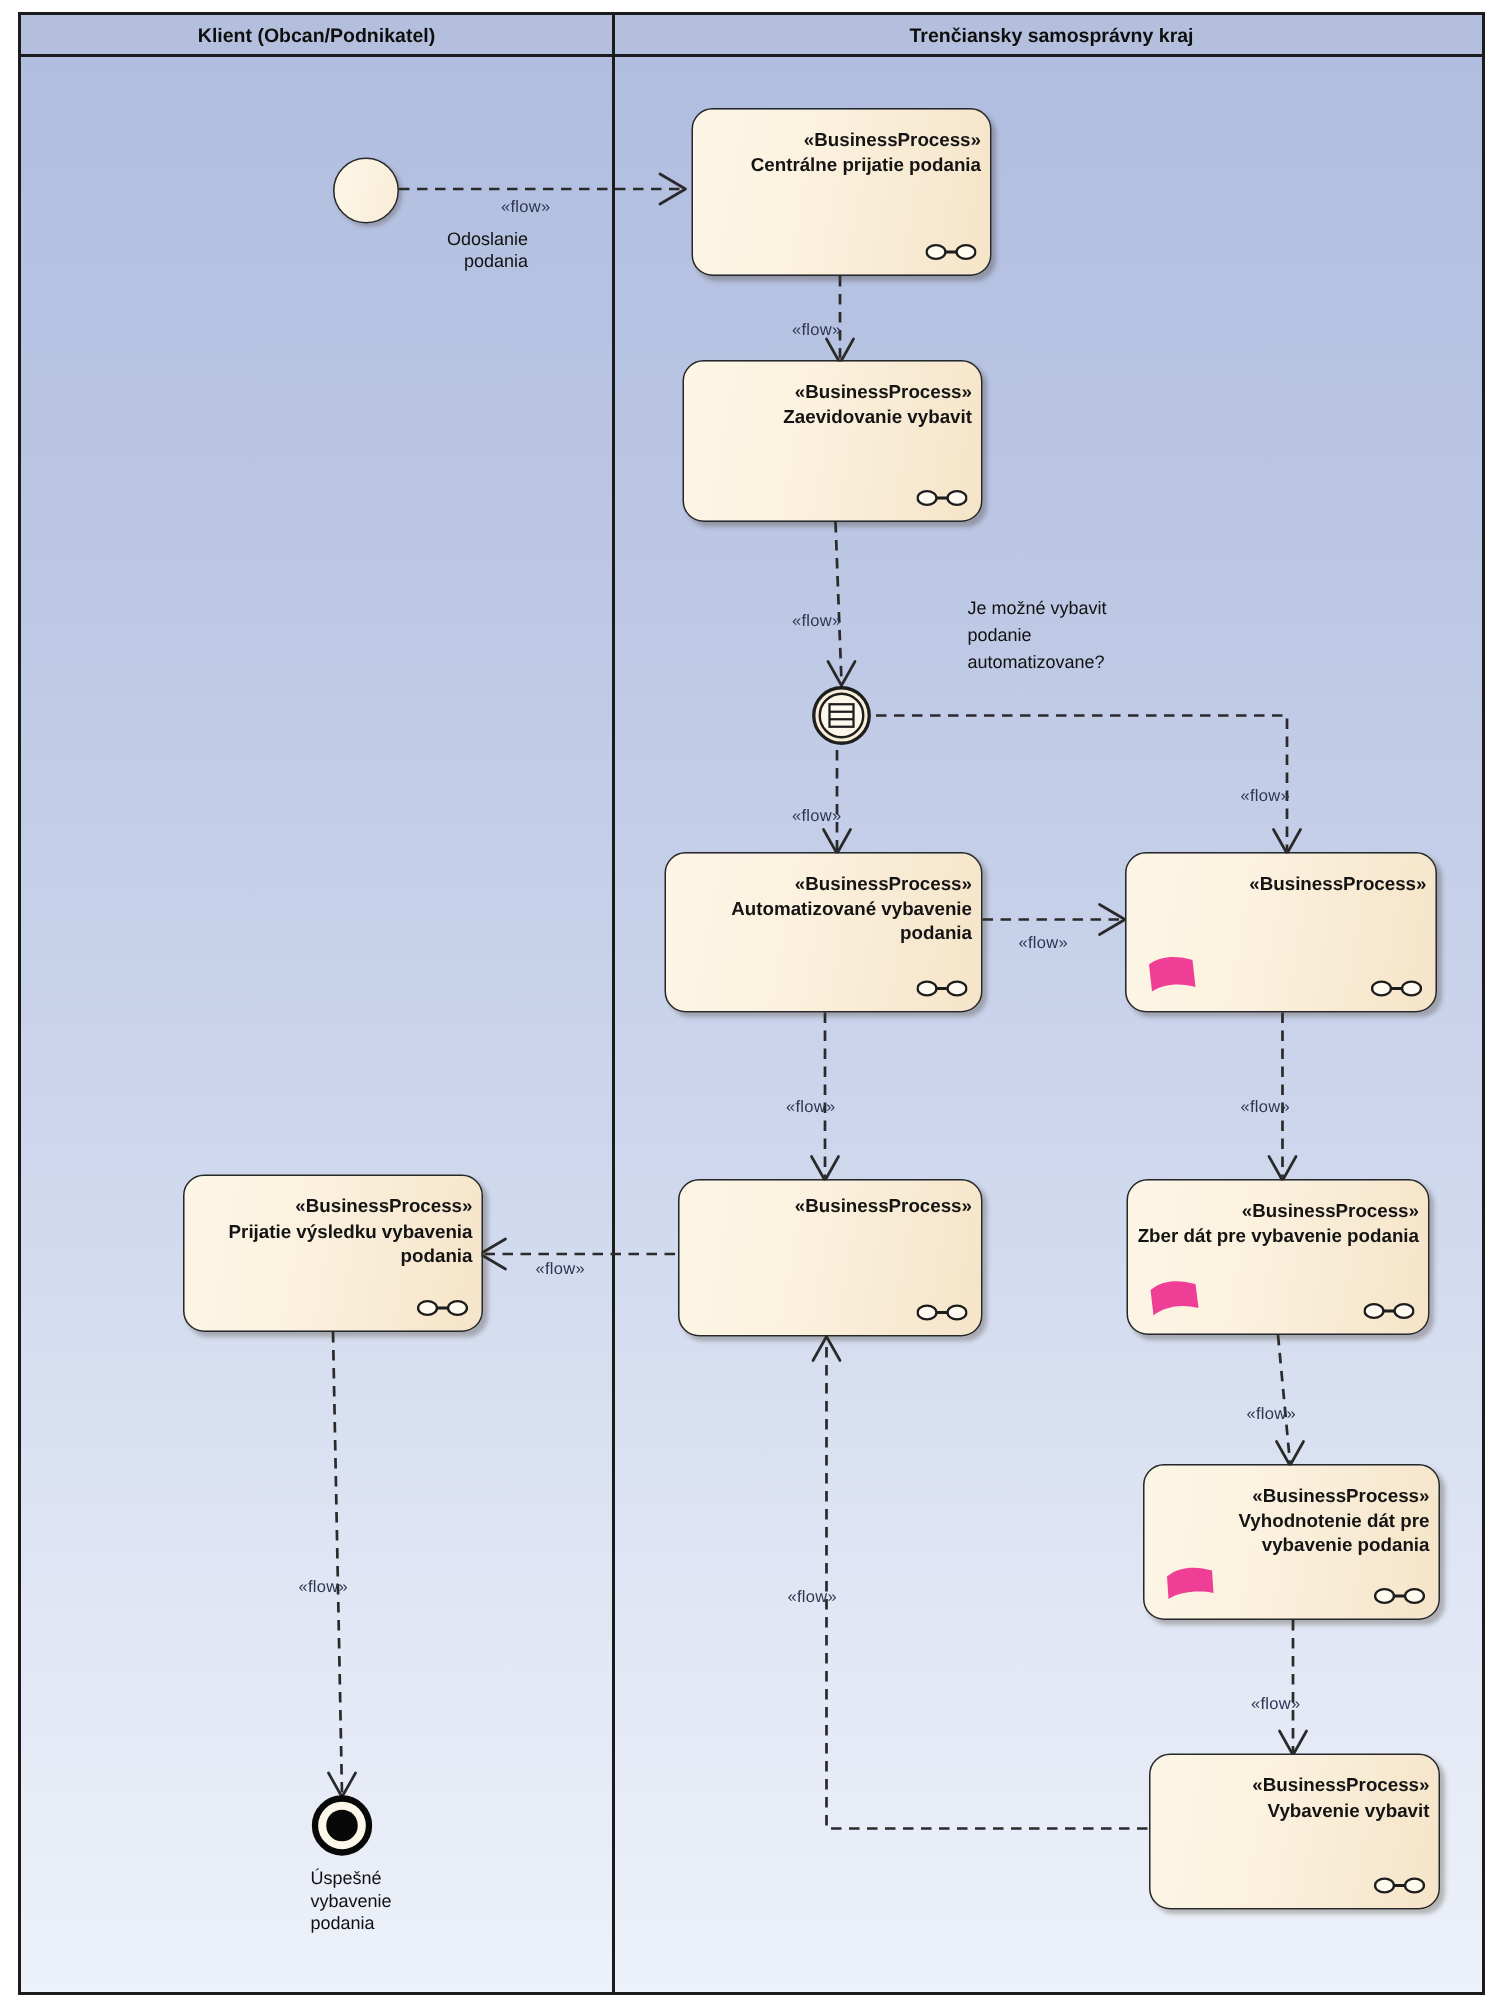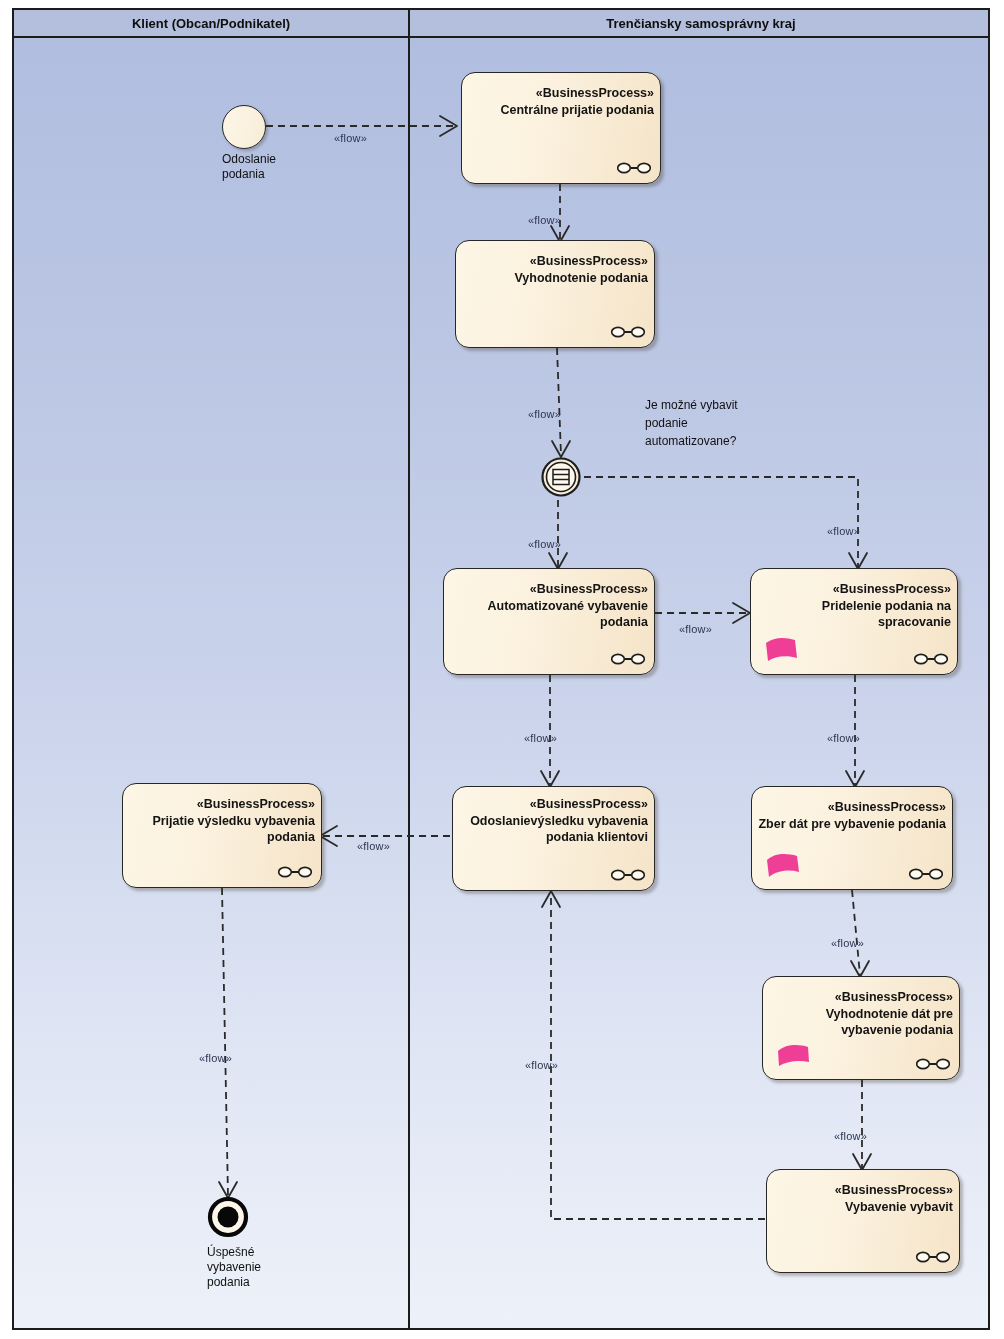--- a/index.html
+++ b/index.html
@@ -166,21 +166,21 @@
   <div class="flowlabel" style="left:679px;top:623px;">«flow»</div>
   <div class="flowlabel" style="left:524px;top:732px;">«flow»</div>
   <div class="flowlabel" style="left:827px;top:732px;">«flow»</div>
   <div class="flowlabel" style="left:831px;top:937px;">«flow»</div>
   <div class="flowlabel" style="left:834px;top:1130px;">«flow»</div>
   <div class="flowlabel" style="left:525px;top:1059px;">«flow»</div>
   <div class="flowlabel" style="left:357px;top:840px;">«flow»</div>
   <div class="flowlabel" style="left:199px;top:1052px;">«flow»</div>
 
   <div id="start-node" style="left:222px;top:105px;"></div>
-  <div class="node-caption" style="left:222px;top:152px;width:130px;">Odoslanie
+  <div class="node-caption" style="left:222px;top:152px;width:130px;text-align:right;">Odoslanie
 podania</div>
 
   <div id="decision-node" style="left:540px;top:456px;">
     <svg width="42" height="42" viewBox="0 0 42 42">
       <circle cx="21" cy="21" r="18.5" fill="#f7edd9" stroke="#1d1d1d" stroke-width="2.2"></circle>
       <circle cx="21" cy="21" r="14.5" fill="#fdf7e9" stroke="#1d1d1d" stroke-width="1.6"></circle>
       <rect x="13" y="13.5" width="16" height="15" fill="#fffaf0" stroke="#1d1d1d" stroke-width="1.5"></rect>
       <line x1="13" y1="18.5" x2="29" y2="18.5" stroke="#1d1d1d" stroke-width="1.5"></line>
       <line x1="13" y1="23.5" x2="29" y2="23.5" stroke="#1d1d1d" stroke-width="1.5"></line>
     </svg>
@@ -207,21 +207,21 @@
     <svg class="proc-mark" viewBox="0 0 34 14">
       <line x1="9" y1="7" x2="25" y2="7" stroke="#1d1d1d" stroke-width="2"></line>
       <ellipse cx="7" cy="7" rx="6.3" ry="4.6" fill="#fffaf0" stroke="#1d1d1d" stroke-width="1.6"></ellipse>
       <ellipse cx="27" cy="7" rx="6.3" ry="4.6" fill="#fffaf0" stroke="#1d1d1d" stroke-width="1.6"></ellipse>
     </svg>
   </div>
 
   <div class="node" style="left:455px;top:240px;width:200px;height:108px;">
     <div class="ntext">
       <span class="stereo">«BusinessProcess»</span>
-      <span class="pname">Vyhodnotenie podania</span>
+      <span class="pname">Zaevidovanie vybavit</span>
     </div>
     <svg class="proc-mark" viewBox="0 0 34 14">
       <line x1="9" y1="7" x2="25" y2="7" stroke="#1d1d1d" stroke-width="2"></line>
       <ellipse cx="7" cy="7" rx="6.3" ry="4.6" fill="#fffaf0" stroke="#1d1d1d" stroke-width="1.6"></ellipse>
       <ellipse cx="27" cy="7" rx="6.3" ry="4.6" fill="#fffaf0" stroke="#1d1d1d" stroke-width="1.6"></ellipse>
     </svg>
   </div>
 
   <div class="node" style="left:443px;top:568px;width:212px;height:107px;">
     <div class="ntext">
@@ -231,36 +231,34 @@
     <svg class="proc-mark" viewBox="0 0 34 14">
       <line x1="9" y1="7" x2="25" y2="7" stroke="#1d1d1d" stroke-width="2"></line>
       <ellipse cx="7" cy="7" rx="6.3" ry="4.6" fill="#fffaf0" stroke="#1d1d1d" stroke-width="1.6"></ellipse>
       <ellipse cx="27" cy="7" rx="6.3" ry="4.6" fill="#fffaf0" stroke="#1d1d1d" stroke-width="1.6"></ellipse>
     </svg>
   </div>
 
   <div class="node" style="left:750px;top:568px;width:208px;height:107px;">
     <div class="ntext">
       <span class="stereo">«BusinessProcess»</span>
-      <span class="pname">Pridelenie podania na spracovanie</span>
     </div>
     <svg class="pink-mark" viewBox="0 0 40 30">
       <path d="M3,9 C11,3 22,3 32,6 L34,24 C24,21 12,22 5,27 Z" fill="#ef3e96"></path>
     </svg>
     <svg class="proc-mark" viewBox="0 0 34 14">
       <line x1="9" y1="7" x2="25" y2="7" stroke="#1d1d1d" stroke-width="2"></line>
       <ellipse cx="7" cy="7" rx="6.3" ry="4.6" fill="#fffaf0" stroke="#1d1d1d" stroke-width="1.6"></ellipse>
       <ellipse cx="27" cy="7" rx="6.3" ry="4.6" fill="#fffaf0" stroke="#1d1d1d" stroke-width="1.6"></ellipse>
     </svg>
   </div>
 
   <div class="node" style="left:452px;top:786px;width:203px;height:105px;">
     <div class="ntext" style="top:9px;">
       <span class="stereo">«BusinessProcess»</span>
-      <span class="pname">Odoslanievýsledku vybavenia podania klientovi</span>
     </div>
     <svg class="proc-mark" viewBox="0 0 34 14">
       <line x1="9" y1="7" x2="25" y2="7" stroke="#1d1d1d" stroke-width="2"></line>
       <ellipse cx="7" cy="7" rx="6.3" ry="4.6" fill="#fffaf0" stroke="#1d1d1d" stroke-width="1.6"></ellipse>
       <ellipse cx="27" cy="7" rx="6.3" ry="4.6" fill="#fffaf0" stroke="#1d1d1d" stroke-width="1.6"></ellipse>
     </svg>
   </div>
 
   <div class="node" style="left:751px;top:786px;width:202px;height:104px;">
     <div class="ntext">

